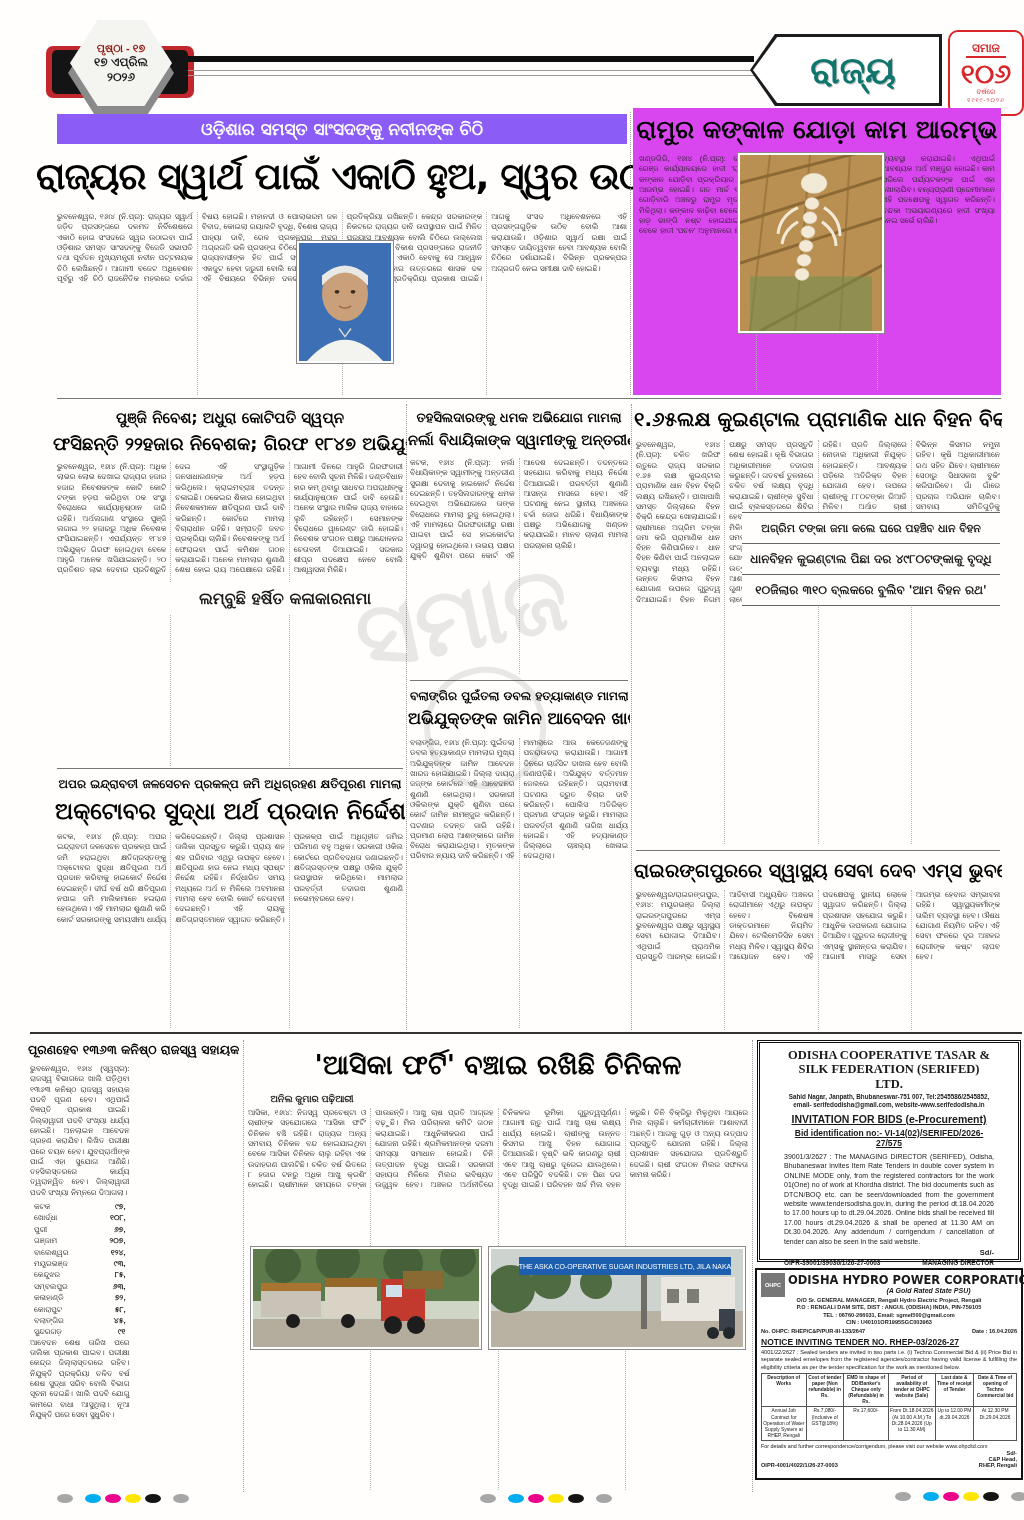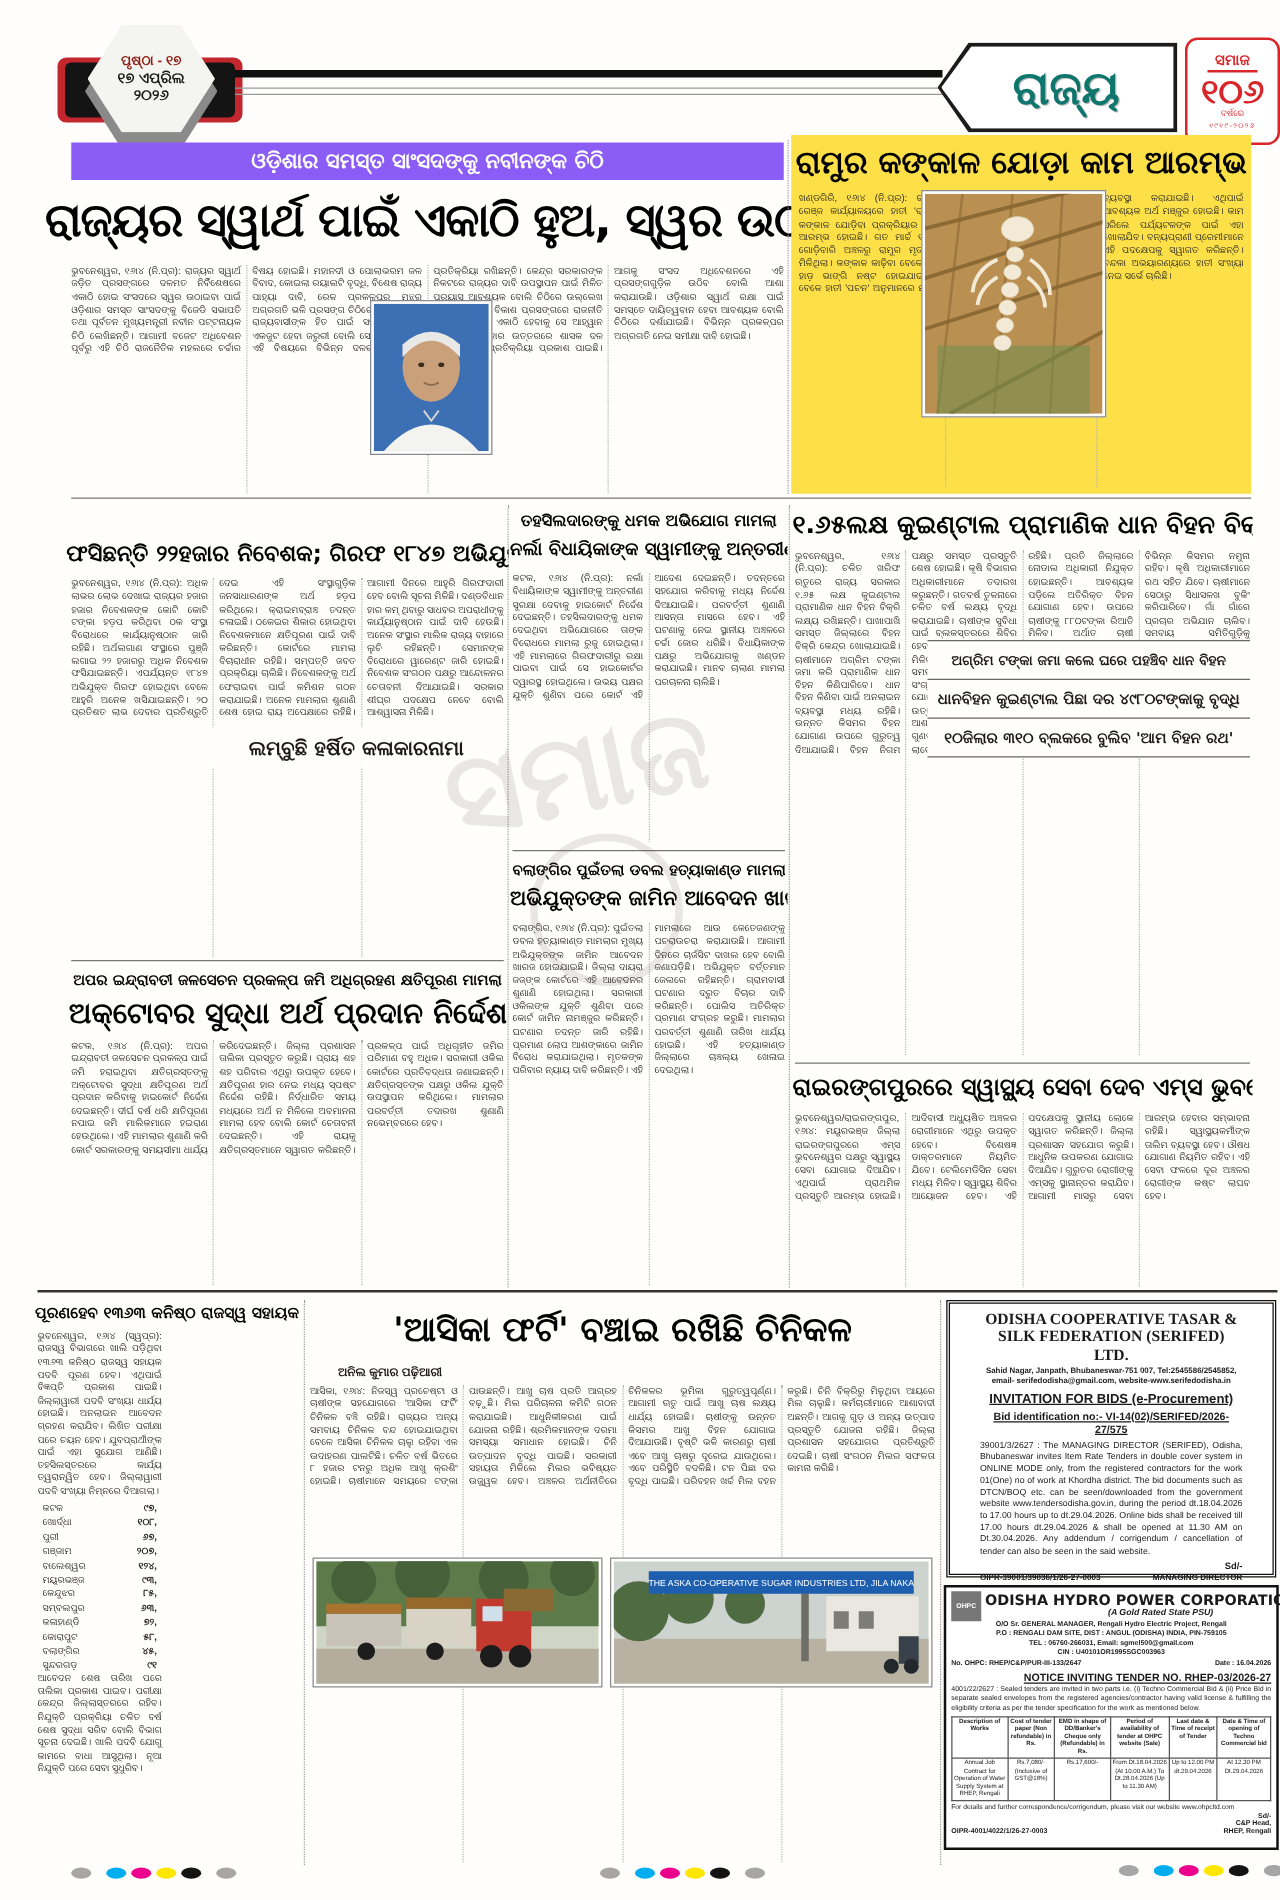--- a/index.html
+++ b/index.html
@@ -35,21 +35,21 @@
               font-family:"DejaVu Sans",sans-serif;white-space:nowrap;overflow:hidden;}
   .headline{font-family:"DejaVu Sans",sans-serif;font-weight:bold;text-align:center;color:#000;
             white-space:nowrap;overflow:hidden;}
   .body-text{font-size:7.6px;line-height:1.36;text-align:justify;color:#242424;overflow:hidden;height:100%;}
   .cols2{column-count:2;column-gap:9px;column-rule:1px dotted #b5b5b5;}
   .cols3{column-count:3;column-gap:9px;column-rule:1px dotted #b5b5b5;}
   .cols4{column-count:4;column-gap:9px;column-rule:1px dotted #b5b5b5;}
   .hline{background:#777;height:1px;}
   .hline-strong{background:#333;height:2px;}
   .vdot{width:0;border-left:1px dotted #9a9a9a;}
-  .yellow-box{background:#fde047;}
+  .yellow-box{background:#d946ef;}
   .photo-frame{background:#fff;border:1px solid #8a8a8a;padding:2px;box-sizing:border-box;}
   .photo-frame svg{display:block;width:100%;height:100%;}
   .inset-subhead{background:#fffefc;display:flex;align-items:center;justify-content:center;
                  font-family:"DejaVu Sans",sans-serif;font-weight:bold;font-size:16px;white-space:nowrap;overflow:hidden;}
   .sub-list{background:#fffefc;border-top:1px solid #666;}
   .sub-list .sub-row{border-bottom:1px solid #666;height:30px;display:flex;align-items:center;justify-content:center;
         font-family:"DejaVu Sans",sans-serif;font-weight:bold;font-size:12px;white-space:nowrap;overflow:hidden;}
   .byline{font-weight:bold;font-size:9.5px;text-align:center;white-space:nowrap;overflow:hidden;}
   
   .district-list{margin-top:3px;}
@@ -65,21 +65,21 @@
   .ad-serifed .sd{text-align:right;font-weight:bold;font-size:7.5px;margin-top:2px;}
   .ad-serifed .foot{display:flex;justify-content:space-between;font-size:6.5px;font-weight:bold;margin-top:2px;}
   .ad-ohpc{border:2px solid #111;background:#fff;box-sizing:border-box;padding:3px 4px;}
   .ad-ohpc .title-row{display:flex;align-items:flex-start;gap:3px;}
   .ohpc-logo{width:24px;height:24px;background:#777;color:#fff;font-size:5.5px;font-weight:bold;
              display:flex;align-items:center;justify-content:center;flex:0 0 auto;}
   .ad-ohpc .t1{font-weight:bold;font-size:11.5px;text-align:center;flex:1;font-family:"DejaVu Sans",sans-serif;white-space:nowrap;overflow:hidden;}
   .ad-ohpc .t2{font-weight:bold;font-size:7px;font-style:italic;text-align:center;}
   .ad-ohpc .addr{font-size:5.6px;font-weight:bold;text-align:center;line-height:1.3;color:#222;}
   .ad-ohpc .refrow{display:flex;justify-content:space-between;font-size:5.6px;font-weight:bold;margin-top:2px;}
-  .ad-ohpc .notice{font-weight:bold;font-size:8.5px;text-align:right;text-decoration:underline;margin:3px 0 2px;}
+  .ad-ohpc .notice{font-weight:bold;font-size:8.5px;text-align:left;text-decoration:underline;margin:3px 0 2px;}
   .ad-ohpc .intro{font-size:5.6px;line-height:1.3;text-align:justify;}
   .ohpc-table{width:100%;border-collapse:collapse;margin-top:2px;}
   .ohpc-table th,.ohpc-table td{border:0.5px solid #555;font-size:4.9px;line-height:1.25;padding:1px;text-align:center;vertical-align:top;}
   .ohpc-table th{font-weight:bold;}
   .ad-ohpc .footnote{font-size:5.4px;margin-top:2px;}
   .ad-ohpc .sdrow{display:flex;justify-content:space-between;align-items:flex-end;font-size:5.6px;font-weight:bold;margin-top:1px;}
   
   .dots{display:flex;align-items:center;gap:4px;}
   .dot{width:16px;height:9px;border-radius:50%;}
   .dot:first-child{margin-right:8px;}
@@ -172,20 +172,21 @@
         <path d="M84,52 q16,10 16,28" fill="none" stroke="#f2ead6" stroke-width="3"></path>
         <path d="M58,66 q-14,8 -16,22" fill="none" stroke="#f2ead6" stroke-width="3"></path>
         <path d="M82,66 q14,10 14,24" fill="none" stroke="#f2ead6" stroke-width="3"></path>
       </g>
     </svg>
   </div>
   <div class="abs vdot" style="left:630px;top:112px;height:283px;"></div>
 
   <div class="abs hline" style="left:57px;top:398px;width:944px;"></div>
 
+  <div class="abs kicker" style="left:57px;top:406px;width:346px;height:24px;font-size:15px;line-height:24px;">ପୁଞ୍ଜି ନିବେଶ; ଅଧୁରା କୋଟିପତି ସ୍ୱପ୍ନ</div>
   <div class="abs headline" style="left:53px;top:430px;width:354px;height:28px;font-size:18px;line-height:28px;">ଫସିଛନ୍ତି ୨୨ହଜାର ନିବେଶକ; ଗିରଫ ୧୮୪୭ ଅଭିଯୁକ୍ତ</div>
   <div class="abs" style="left:57px;top:462px;width:346px;height:304px;">
     <div class="body-text cols3">ଭୁବନେଶ୍ୱର, ୧୬ା୪ (ନି.ପ୍ର): ଅଧିକ ଲାଭର ଲୋଭ ଦେଖାଇ ରାଜ୍ୟର ହଜାର ହଜାର ନିବେଶକଙ୍କ କୋଟି କୋଟି ଟଙ୍କା ହଡ଼ପ କରିଥିବା ଠକ ସଂସ୍ଥା ବିରୋଧରେ କାର୍ଯ୍ୟାନୁଷ୍ଠାନ ଜାରି ରହିଛି। ଅର୍ଥଲଗାଣ ସଂସ୍ଥାରେ ପୁଞ୍ଜି ଲଗାଇ ୨୨ ହଜାରରୁ ଅଧିକ ନିବେଶକ ଫସିଯାଇଛନ୍ତି। ଏପର୍ଯ୍ୟନ୍ତ ୧୮୪୭ ଅଭିଯୁକ୍ତ ଗିରଫ ହୋଇଥିବା ବେଳେ ଆହୁରି ଅନେକ ଖସିଯାଇଛନ୍ତି। ୨୦ ପ୍ରତିଶତ ଲାଭ ଦେବାର ପ୍ରତିଶ୍ରୁତି ଦେଇ ଏହି ସଂସ୍ଥାଗୁଡ଼ିକ ଜନସାଧାରଣଙ୍କ ଅର୍ଥ ହଡ଼ପ କରିଥିଲେ। କ୍ରାଇମବ୍ରାଞ୍ଚ ତଦନ୍ତ ଚଳାଇଛି। ଠକେଇର ଶିକାର ହୋଇଥିବା ନିବେଶକମାନେ କ୍ଷତିପୂରଣ ପାଇଁ ଦାବି କରିଛନ୍ତି। କୋର୍ଟରେ ମାମଲା ବିଚାରାଧୀନ ରହିଛି। ସମ୍ପତ୍ତି ଜବତ ପ୍ରକ୍ରିୟା ଚାଲିଛି। ନିବେଶକଙ୍କୁ ଅର୍ଥ ଫେରାଇବା ପାଇଁ କମିଶନ ଗଠନ କରାଯାଇଛି। ଅନେକ ମାମଲାର ଶୁଣାଣି ଶେଷ ହୋଇ ରାୟ ଅପେକ୍ଷାରେ ରହିଛି। ଆଗାମୀ ଦିନରେ ଆହୁରି ଗିରଫଦାରୀ ହେବ ବୋଲି ସୂଚନା ମିଳିଛି। ଦଣ୍ଡବିଧାନ ହାର କମ୍ ଥିବାରୁ ସାଧବର ଅପରାଧୀଙ୍କୁ କାର୍ଯ୍ୟାନୁଷ୍ଠାନ ପାଇଁ ଦାବି ହେଉଛି। ଅନେକ ସଂସ୍ଥାର ମାଲିକ ରାଜ୍ୟ ବାହାରେ ଲୁଚି ରହିଛନ୍ତି। ସେମାନଙ୍କ ବିରୋଧରେ ୱାରେଣ୍ଟ ଜାରି ହୋଇଛି। ନିବେଶକ ସଂଗଠନ ପକ୍ଷରୁ ଆନ୍ଦୋଳନର ଚେତାବନୀ ଦିଆଯାଇଛି। ସରକାର ଶୀଘ୍ର ପଦକ୍ଷେପ ନେବେ ବୋଲି ଆଶ୍ୱାସନା ମିଳିଛି।</div>
   </div>
   <div class="abs inset-subhead z20" style="left:168px;top:582px;width:234px;height:32px;">ଲମ୍ବୁଛି ହର୍ଷିତ କଳାକାରନାମା</div>
 
   <div class="abs vdot" style="left:406px;top:404px;height:626px;"></div>
 
   <div class="abs kicker" style="left:410px;top:408px;width:218px;height:20px;font-size:13px;line-height:20px;">ତହସିଲଦାରଙ୍କୁ ଧମକ ଅଭିଯୋଗ ମାମଲା</div>
   <div class="abs headline" style="left:408px;top:428px;width:222px;height:24px;font-size:14.5px;line-height:24px;">ନର୍ଲା ବିଧାୟିକାଙ୍କ ସ୍ୱାମୀଙ୍କୁ ଅନ୍ତରୀଣ ସୁରକ୍ଷା</div>

